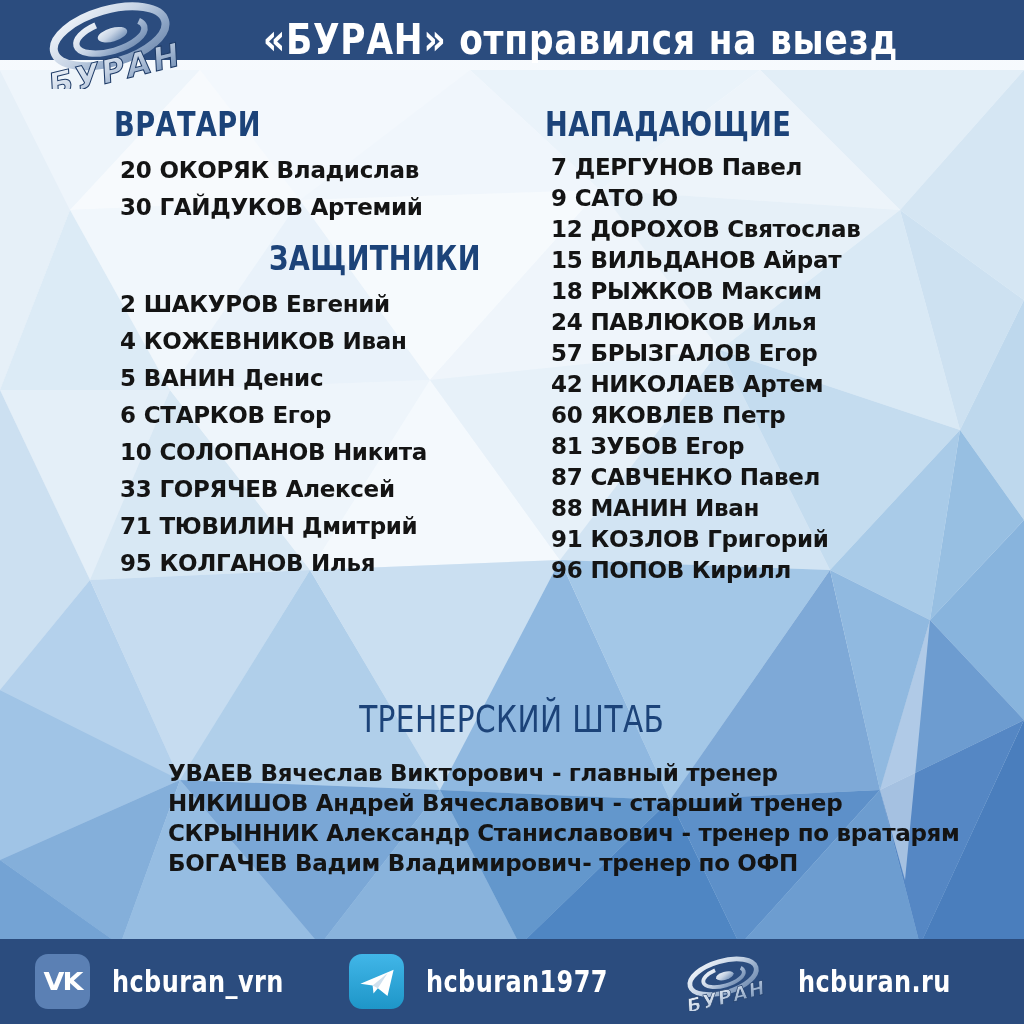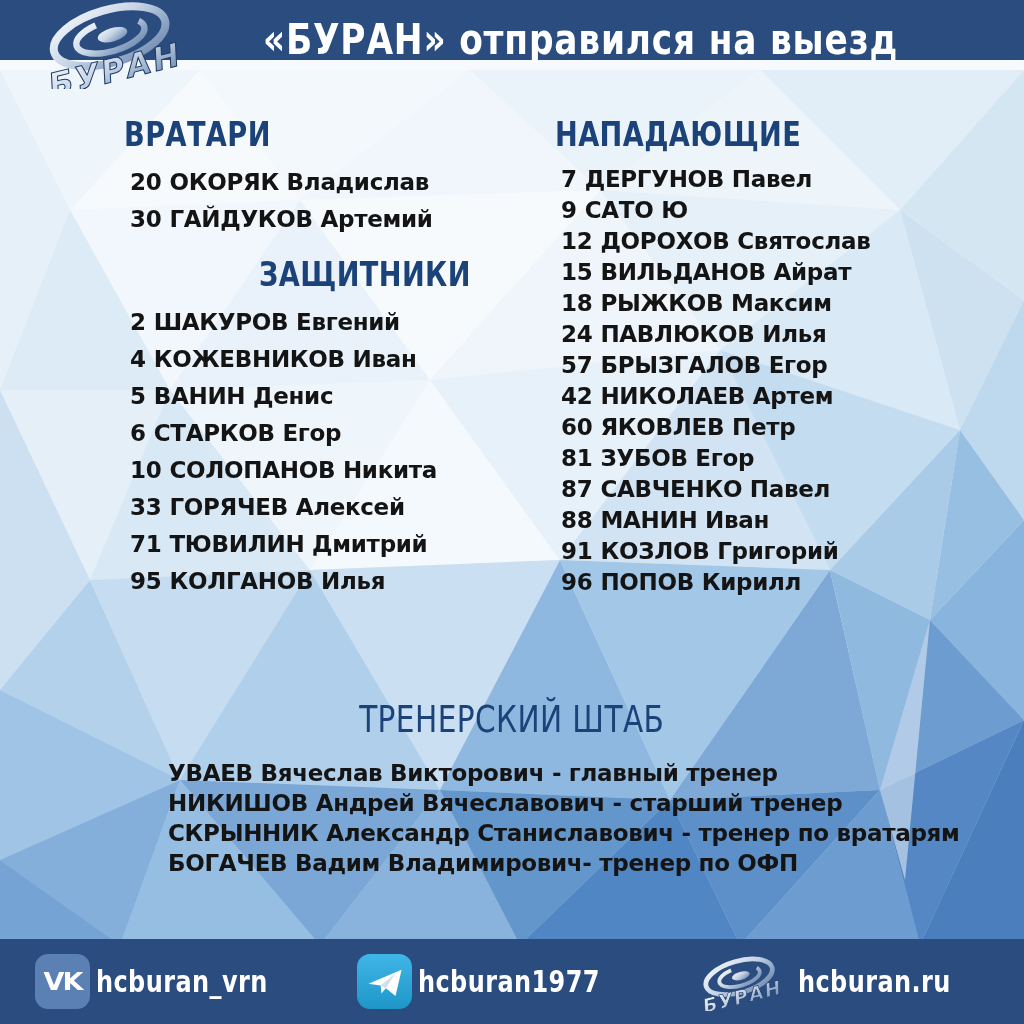--- a/index.html
+++ b/index.html
@@ -16,44 +16,44 @@
   .title-wrap{position:absolute;left:263px;top:0;height:78px;display:flex;align-items:center;}
   .title-text{
     font-size:43px;font-weight:700;color:#ffffff;white-space:nowrap;letter-spacing:1px;
     transform:scaleX(.8);transform-origin:0 50%;
   }
 
   
   .col{position:absolute;top:104px;}
   .col-left{left:114px;width:420px;}
   .col-right{left:545px;width:460px;}
-  .section-heading{margin:10px;color:#1c4379;font-size:34px;line-height:40px;font-weight:700;}
+  .section-heading{margin:0;color:#1c4379;font-size:34px;line-height:40px;font-weight:700;}
   .col-left .section-heading.second{margin-top:12px;text-align:right;}
   .cond{display:inline-block;transform:scaleX(.8);transform-origin:0 50%;white-space:nowrap;letter-spacing:.5px;}
   .cond-center{display:inline-block;transform:scaleX(.8);transform-origin:50% 50%;white-space:nowrap;letter-spacing:.5px;}
-  ul{list-style:none;margin:16px;padding:0;}
+  ul{list-style:none;margin:6px;padding:0;}
   .roster-list{margin-top:8px;}
   .player{font-size:23px;font-weight:700;color:#141414;white-space:nowrap;letter-spacing:-0.3px;}
   .col-left .player{line-height:37px;}
   .col-right .player{line-height:31px;}
   .num{display:inline-block;margin-right:8px;}
 
   
   .staff{position:absolute;left:0;top:698px;width:1024px;text-align:center;}
   .staff-heading{margin:0;color:#1c4379;font-size:37px;line-height:44px;font-weight:400;}
   .staff-list{margin:16px 0 0 168px;text-align:left;}
   .coach{font-size:23px;font-weight:700;line-height:30px;color:#141414;white-space:nowrap;letter-spacing:-0.3px;}
 
   
   .footerbar{
     position:absolute;left:0;bottom:0;width:1024px;height:85px;background:#2b4c7e;
     display:flex;align-items:center;justify-content:space-between;
     padding:0 35px;box-sizing:border-box;
   }
-  .social{display:flex;align-items:center;gap:6px;}
+  .social{display:flex;align-items:center;gap:22px;}
   .social-label{font-size:30px;font-weight:700;color:#ffffff;}
   .badge{width:55px;height:55px;border-radius:13px;display:flex;align-items:center;justify-content:center;flex:0 0 auto;}
   .vk-badge{background:#5b80b4;}
   .vk-glyph{font-size:27px;font-weight:700;color:#ffffff;letter-spacing:-2px;transform:scaleY(.92);}
   .tg-badge{background:linear-gradient(180deg,#41b6e8 0%,#1e96c8 100%);}
   .tg-badge svg{width:42px;height:42px;}
   .footer-logo{width:100px;height:58px;flex:0 0 auto;}
   .footer-logo svg{width:100%;height:100%;}
 </style>
 </head>

